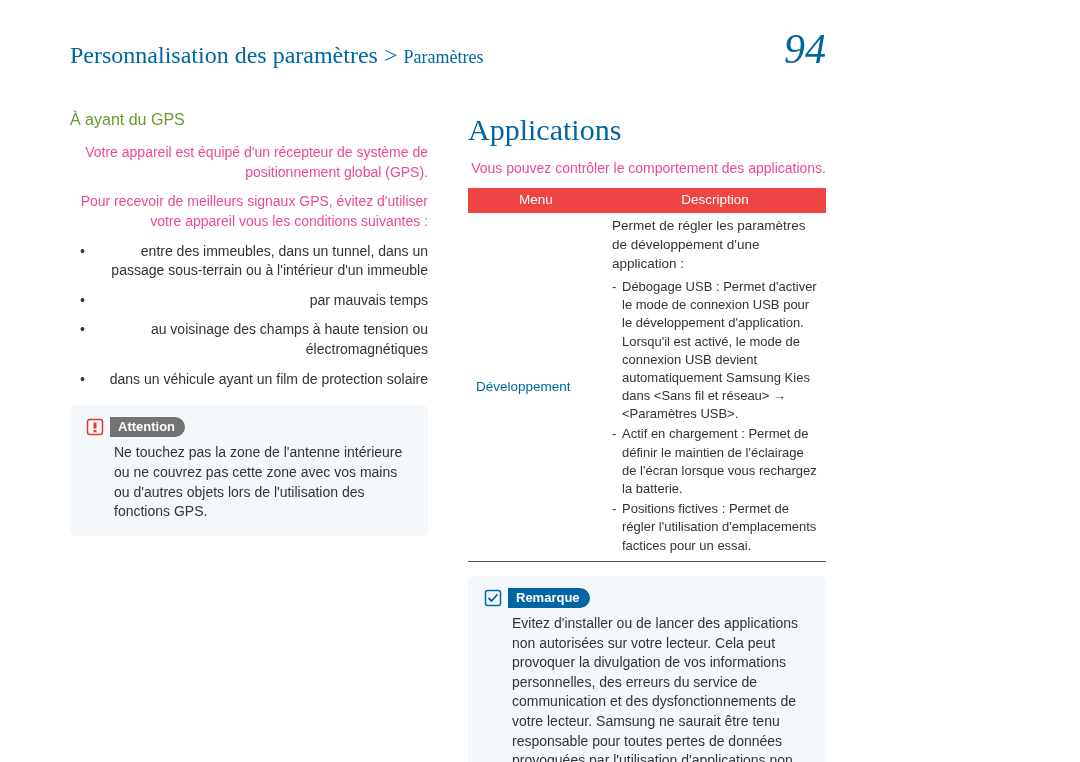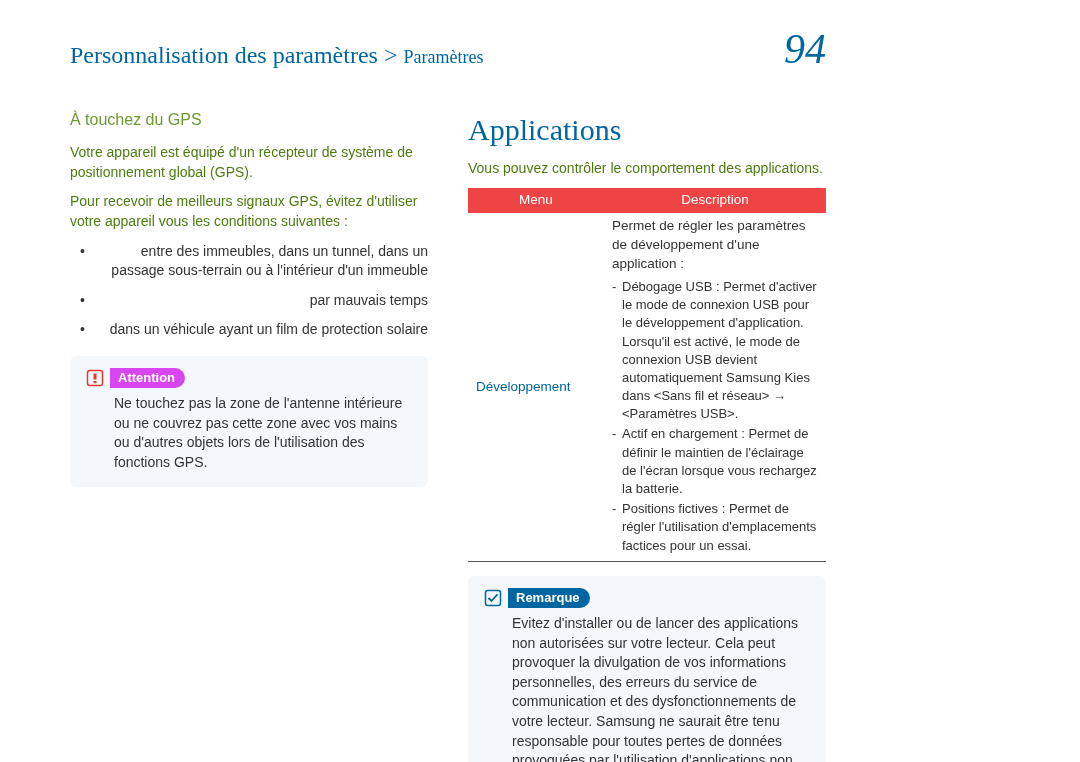--- a/index.html
+++ b/index.html
@@ -56,21 +56,22 @@
   }
   .section-heading-blue {
     font-family: Georgia, "Times New Roman", serif;
     color: #0066a1;
     font-size: 30px;
     font-weight: 400;
     margin-bottom: 8px;
   }
   p.body {
     margin: 0 0 10px 0;
-    color: #4d7c0f;
+    color: #ec4899;
+    text-align: right;
   }
   ul.bullets {
     list-style: none;
     padding-left: 10px;
     margin: 6px 0 16px 0;
     text-align: right;
   }
   ul.bullets li {
     position: relative;
     padding-left: 12px;
@@ -101,21 +102,21 @@
     font-size: 13px;
     padding: 1px 10px 1px 8px;
     border-radius: 0 10px 10px 0;
   }
   .callout-icon {
     width: 18px;
     height: 18px;
     margin-right: 6px;
     flex-shrink: 0;
   }
-  .callout-red .callout-badge { background: #d946ef; }
+  .callout-red .callout-badge { background: #737373; }
   .callout-blue .callout-badge { background: #0066a1; }
   .callout-text {
     padding-left: 28px;
     color: #333;
   }
   table.menu-table {
     width: 100%;
     border-collapse: collapse;
     font-size: 13.5px;
     margin-top: 4px;
@@ -160,26 +161,27 @@
   <div class="header">
     <div class="breadcrumb">
       <span>Personnalisation des paramètres</span><span> &gt; </span><span class="sub">Paramètres</span>
     </div>
     <div class="page-num">94</div>
   </div>
 
   <div class="columns">
 
     <div class="col">
-      <div class="section-heading-green">À touchez du GPS</div>
+      <div class="section-heading-green">À ayant du GPS</div>
       <p class="body">Votre appareil est équipé d'un récepteur de système de positionnement global (GPS).</p>
       <p class="body">Pour recevoir de meilleurs signaux GPS, évitez d'utiliser votre appareil vous les conditions suivantes :</p>
       <ul class="bullets">
         <li>entre des immeubles, dans un tunnel, dans un passage sous-terrain ou à l'intérieur d'un immeuble</li>
         <li>par mauvais temps</li>
+        <li>au voisinage des champs à haute tension ou électromagnétiques</li>
         <li>dans un véhicule ayant un film de protection solaire</li>
       </ul>
 
       <div class="callout callout-red">
         <div class="callout-header">
           <svg class="callout-icon" viewBox="0 0 24 24">
               <rect x="2" y="2" width="20" height="20" rx="3" fill="none" stroke="#e23a2e" stroke-width="2"></rect>
               <rect x="10" y="6" width="4" height="8" fill="#e23a2e"></rect>
               <rect x="10" y="16" width="4" height="3" fill="#e23a2e"></rect>
             </svg>

